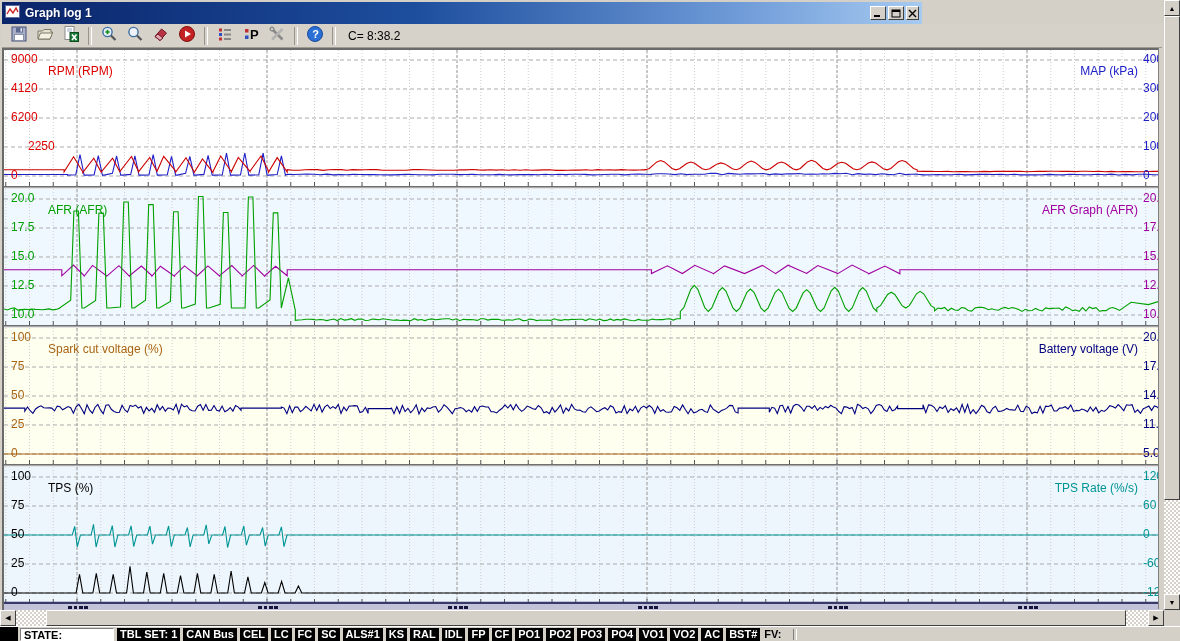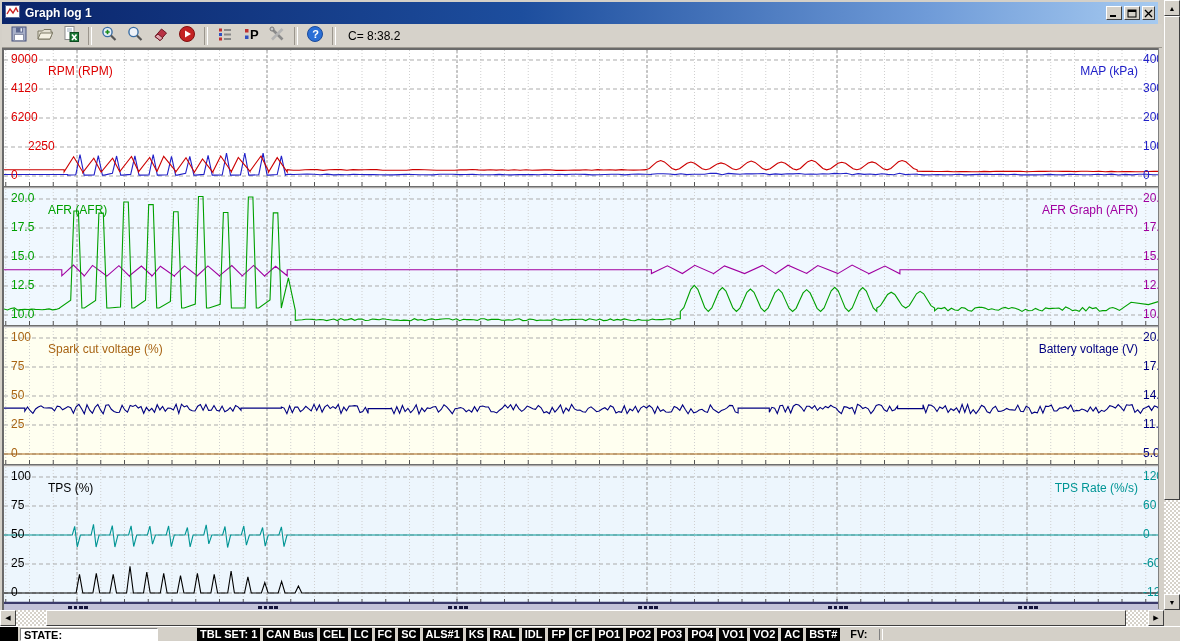--- a/index.html
+++ b/index.html
@@ -1,19 +1,19 @@
 <!DOCTYPE html>
 <html><head>
 <meta charset="utf-8">
 <style>
   html,body{margin:0;padding:0;}
   #app{position:relative;width:1180px;height:641px;background:#d4d0c8;
        font-family:"Liberation Sans",sans-serif;overflow:hidden;}
   
-  #titlebar{position:absolute;left:2px;top:2px;width:1156px;height:22px;
+  #titlebar{position:absolute;left:2px;top:2px;width:920px;height:22px;
     background:linear-gradient(90deg,#0a246a 0%,#1d4e9e 45%,#6f9bd8 80%,#a6caf0 100%);
     display:flex;align-items:center;padding:0 3px;box-sizing:border-box;}
   #title-text{color:#fff;font-size:12px;font-weight:bold;margin-left:5px;flex:1;
     text-shadow:1px 1px 0 #00114488;}
   .winbtn{width:16px;height:14px;background:#d4d0c8;border:1px solid;
     border-color:#fff #404040 #404040 #fff;margin-left:2px;display:flex;
     align-items:center;justify-content:center;box-sizing:border-box;}
   .winbtn svg{display:block;}
   
   #toolbar{position:absolute;left:2px;top:24px;width:1160px;height:24px;
@@ -56,26 +56,26 @@
   #htrack1{position:absolute;left:16px;top:0;width:30px;height:16px;}
   #hthumb{position:absolute;left:46px;top:0;width:1080px;height:16px;background:#d4d0c8;
     border:1px solid;border-color:#fff #404040 #404040 #fff;box-sizing:border-box;}
   #htrack2{position:absolute;left:1126px;top:0;width:22px;height:16px;}
   #corner{position:absolute;left:1164px;top:610px;width:16px;height:16px;background:#d4d0c8;}
   
   #statusbar{position:absolute;left:0;top:626px;width:1180px;height:15px;
     background:#d4d0c8;border-top:1px solid #ffffff;display:flex;align-items:center;
     box-sizing:border-box;font-size:11px;font-weight:bold;}
   #status-led{width:18px;height:15px;background:#000;flex:none;}
-  #state-panel{width:138px;height:13px;background:#fff;border:1px solid;
+  #state-panel{width:94px;height:13px;background:#fff;border:1px solid;
     border-color:#808080 #fff #fff #808080;margin-left:2px;padding:0 3px;
     line-height:12px;color:#000;flex:none;box-sizing:border-box;}
   .flag{background:#000;color:#fff;height:13px;line-height:13px;padding:0 3px;
     margin-left:3px;flex:none;white-space:nowrap;}
-  #fv-label{margin-left:10px;color:#000;flex:none;}
+  #fv-label{margin-left:4px;color:#000;flex:none;}
   #status-groove{width:2px;height:11px;border-left:1px solid #808080;
     border-right:1px solid #fff;margin-left:12px;flex:none;}
 </style>
 </head>
 <body>
 
 <div id="app">
 
   <div id="titlebar">
     <span>
@@ -747,21 +747,21 @@
     <div id="htrack1" class="checker"></div>
     <div id="hthumb"></div>
     <div id="htrack2" class="checker"></div>
     <span class="sbtn" style="left:1148px;top:0;width:16px;height:16px;">▶</span>
   </div>
   <div id="corner"></div>
 
   <div id="statusbar">
     <span id="status-led"></span>
     <span id="state-panel">STATE:</span>
-    <span style="display:flex;align-items:center;margin-left:36px;">
+    <span style="display:flex;align-items:center;">
         <span class="flag">TBL SET: 1</span>
         <span class="flag">CAN Bus</span>
         <span class="flag">CEL</span>
         <span class="flag">LC</span>
         <span class="flag">FC</span>
         <span class="flag">SC</span>
         <span class="flag">ALS#1</span>
         <span class="flag">KS</span>
         <span class="flag">RAL</span>
         <span class="flag">IDL</span>

